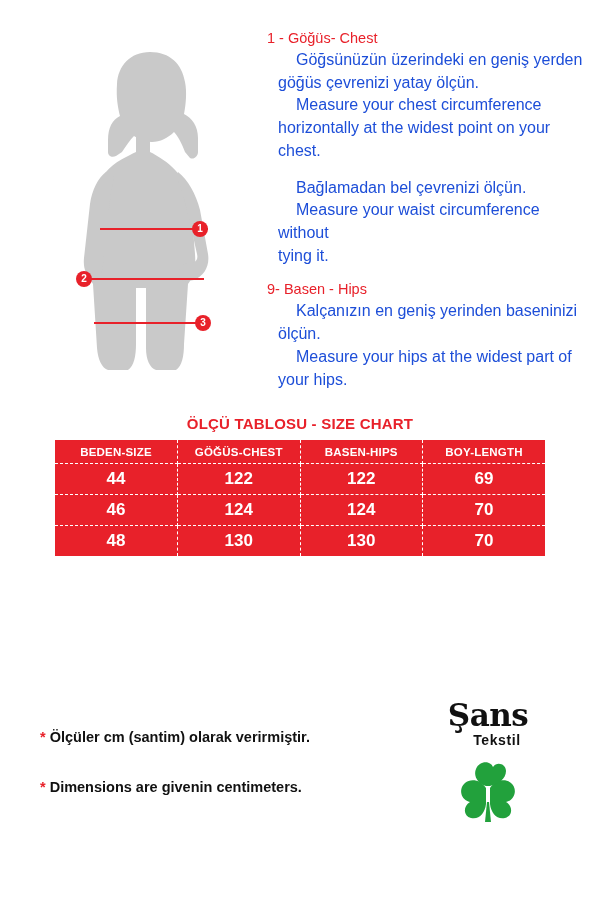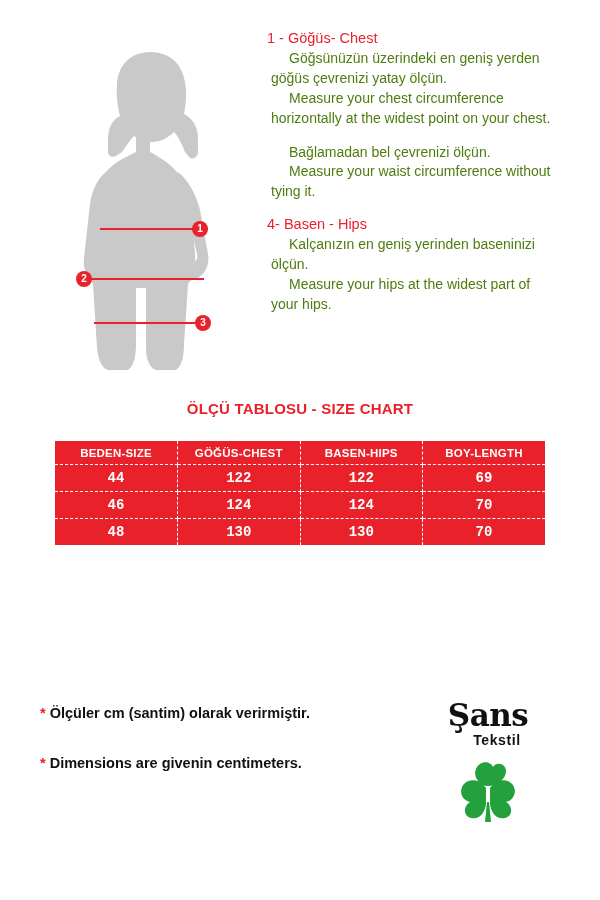--- a/index.html
+++ b/index.html
@@ -71,40 +71,40 @@
   }
 
   .sec-title {
     color: #e8212a;
     font-size: 14.5px;
     font-weight: normal;
     margin: 0 0 3px 0;
     font-family: "Liberation Sans", sans-serif;
   }
   .sec-body {
-    font-size: 14px;
+    font-size: 16px;
     line-height: 1.42;
-    color: #4d7c0f;
-    margin: 0 0 14px 4px;
+    color: #1d4ed8;
+    margin: 0 0 14px 11px;
   }
   .sec-body .ind {
     display: block;
     text-indent: 18px;
   }
   .sec-body .cont {
     display: block;
   }
 
   
   .chart-title {
     text-align: center;
     color: #e8212a;
     font-weight: bold;
     font-size: 15px;
-    margin: 10px 0 24px 0;
+    margin: 10px 0 8px 0;
     letter-spacing: 0.2px;
   }
 
   .table-wrap {
     margin: 0 55px;
   }
 
   table.size-chart {
     width: 100%;
     border-collapse: collapse;
@@ -116,24 +116,23 @@
   }
   table.size-chart th {
     padding: 6px 2px 5px 2px;
     font-size: 11.5px;
     font-weight: bold;
     border-bottom: 1px dashed #ffffff;
     letter-spacing: 0.2px;
   }
   table.size-chart td {
     padding: 5px 2px 5px 2px;
-    font-size: 14px;
+    font-size: 17px;
     font-weight: bold;
     border-bottom: 1px dashed #ffffff;
-    font-family: Liberation Mono, monospace;
   }
   table.size-chart tr:last-child td {
     border-bottom: none;
   }
   table.size-chart .col-div {
     border-right: 1px dashed #ffffff;
   }
 
   
   .footer {
@@ -141,20 +140,21 @@
     left: 0;
     top: 705px;
     width: 600px;
     padding: 0 40px;
   }
   .note {
     font-size: 14.5px;
     font-weight: bold;
     color: #111;
     margin-bottom: 34px;
+    margin-top: 24px;
   }
   .note .star {
     color: #e8212a;
     font-weight: bold;
     margin-right: 4px;
   }
 
   .brand {
     position: absolute;
     right: 52px;
@@ -227,21 +227,21 @@
         <span class="ind">Measure your chest circumference</span>
         <span class="cont">horizontally at the widest point on your chest.</span>
       </p>
 
       <p class="sec-body">
         <span class="ind">Bağlamadan bel çevrenizi ölçün.</span>
         <span class="ind">Measure your waist circumference without</span>
         <span class="cont">tying it.</span>
       </p>
 
-      <h3 class="sec-title">4- Basen - Hips</h3>
+      <h3 class="sec-title">9- Basen - Hips</h3>
       <p class="sec-body">
         <span class="ind">Kalçanızın en geniş yerinden baseninizi</span>
         <span class="cont">ölçün.</span>
         <span class="ind">Measure your hips at the widest part of</span>
         <span class="cont">your hips.</span>
       </p>
 
     </div>
   </div>
 

